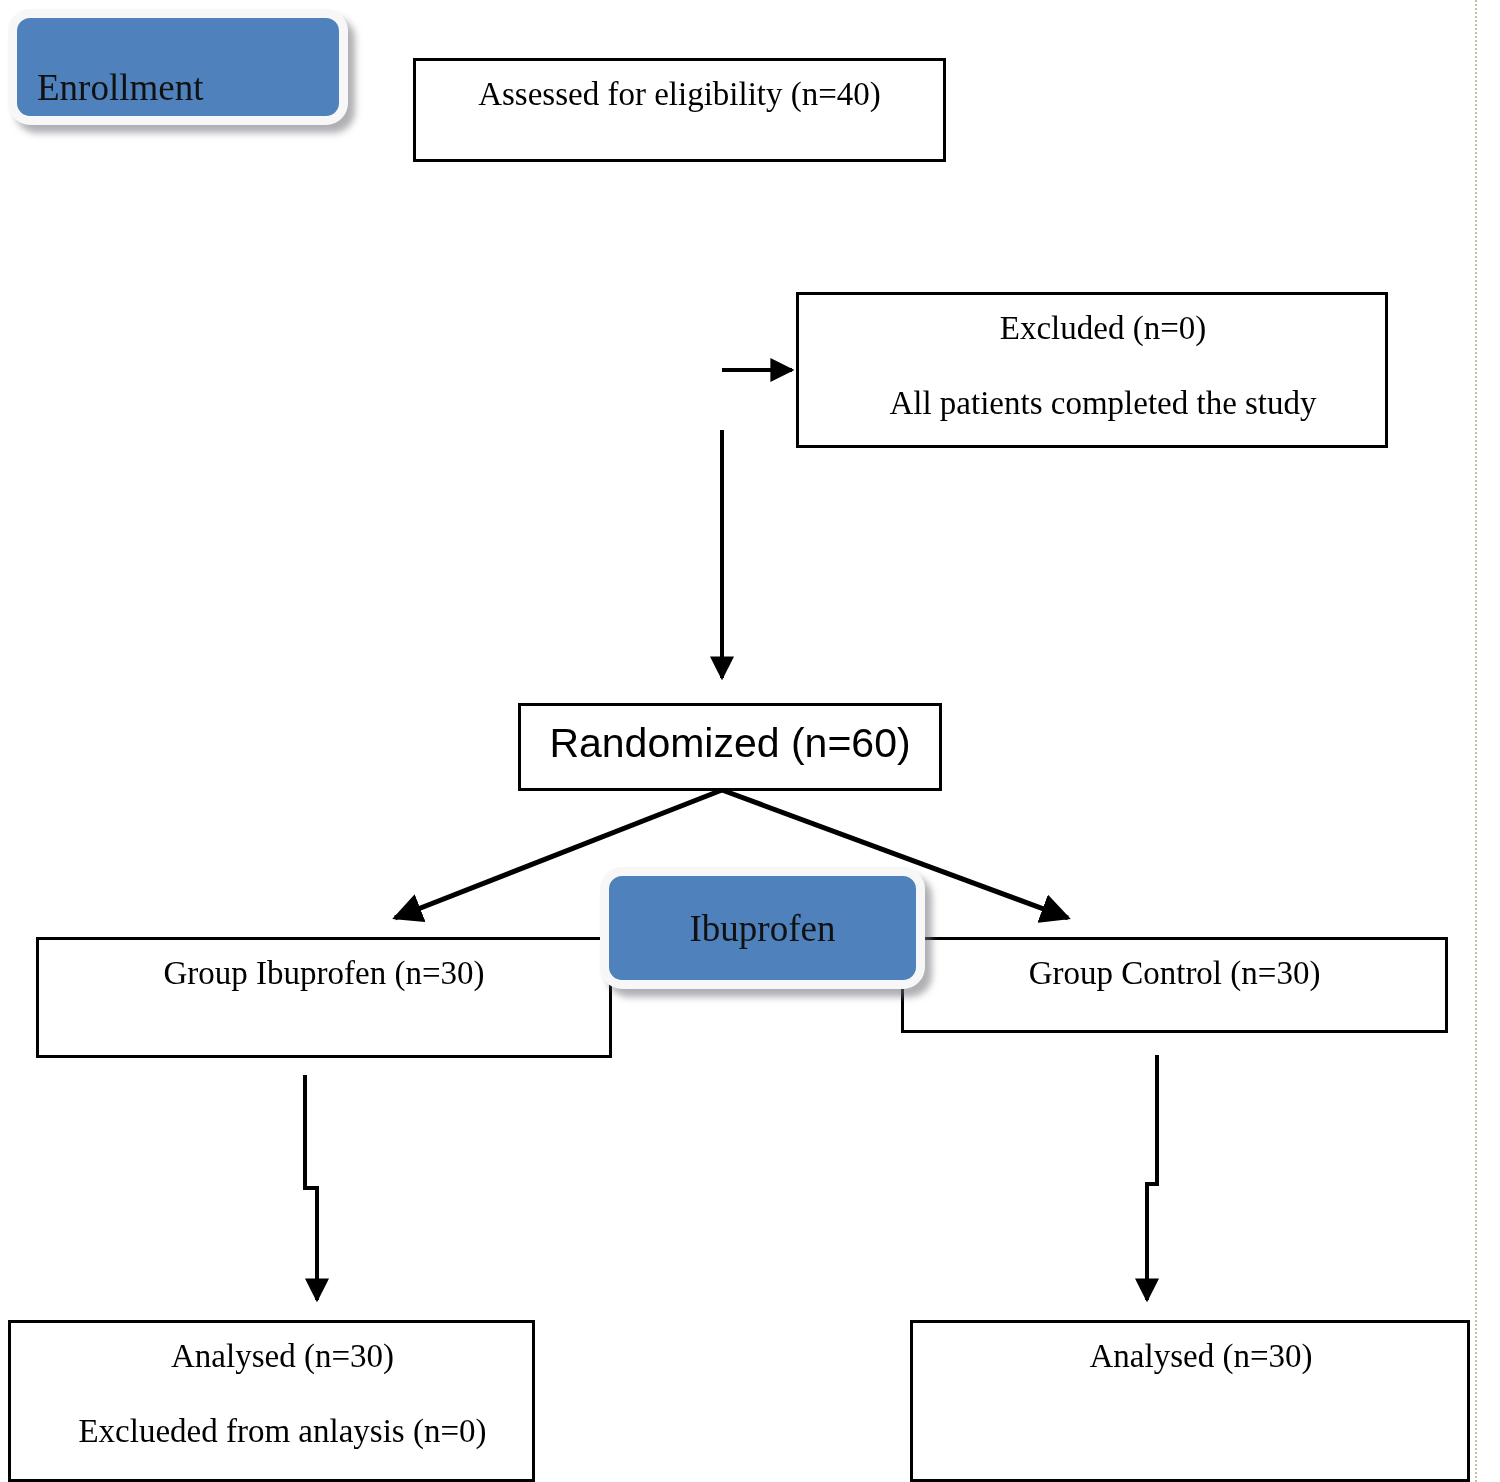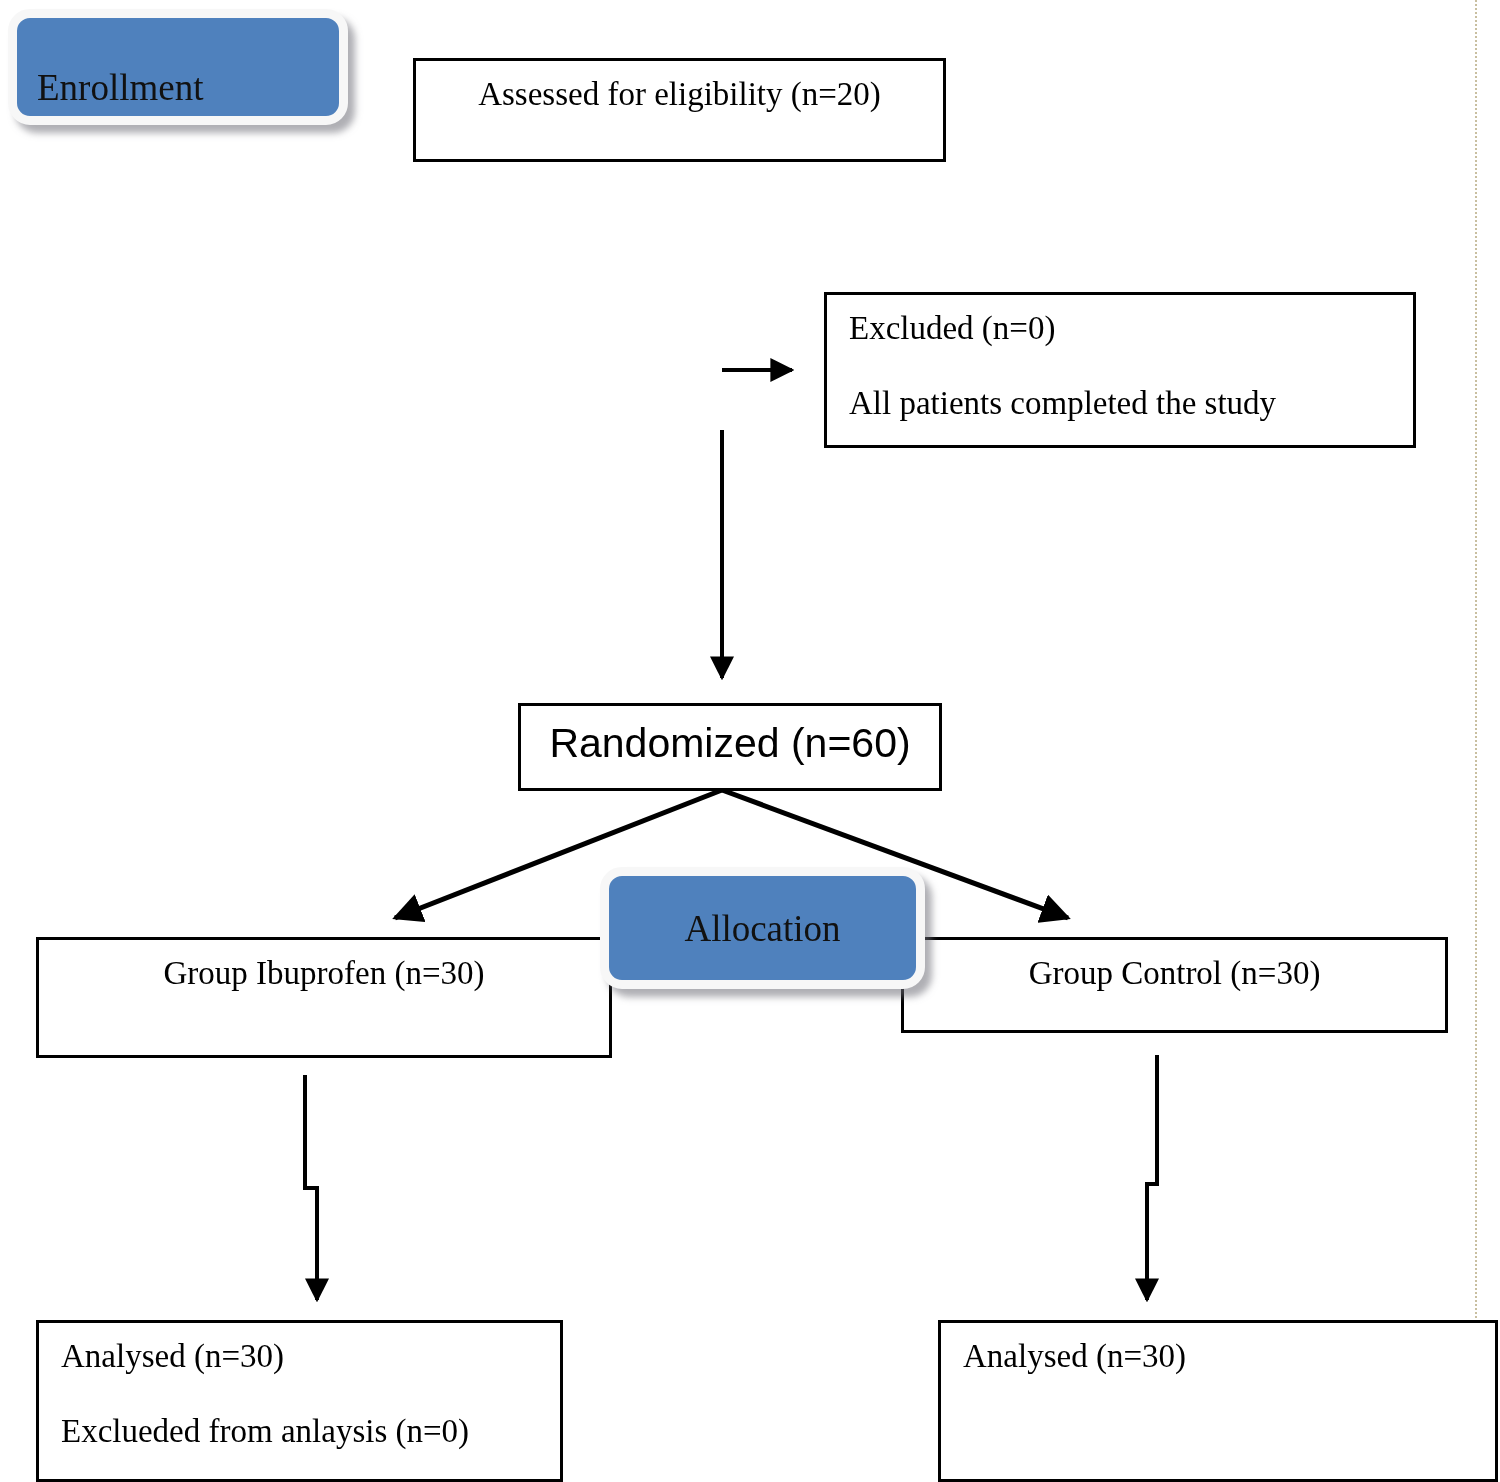--- a/index.html
+++ b/index.html
@@ -28,21 +28,21 @@
   }
   .node .line {
     display: block;
     white-space: nowrap;
     font-size: 33px;
     line-height: 1.05;
     color: #000000;
   }
 
   
-  .pad-left  { padding: 16px 0 0 22px; text-align: left; margin-left: 28px; }
+  .pad-left  { padding: 16px 0 0 22px; text-align: center; }
   .pad-ctr   { padding: 16px 0 0 0;    text-align: center; }
   .gap-lines .line + .line { margin-top: 40px; }
 
   
   .sans .line {
     font-family: "Liberation Sans", "DejaVu Sans", sans-serif;
     font-size: 41px;
   }
 
   
@@ -105,21 +105,21 @@
     <line x1="722" y1="790" x2="395" y2="918" stroke="#000000" stroke-width="5" marker-end="url(#ah)"></line>
 
     <line x1="722" y1="790" x2="1068" y2="918" stroke="#000000" stroke-width="5" marker-end="url(#ah)"></line>
 
     <polyline points="305,1075 305,1188 317,1188 317,1300" fill="none" stroke="#000000" stroke-width="4" marker-end="url(#ah)"></polyline>
 
     <polyline points="1157,1055 1157,1184 1147,1184 1147,1300" fill="none" stroke="#000000" stroke-width="4" marker-end="url(#ah)"></polyline>
   </svg>
 
   <div class="node pad-ctr" style="left:413px; top:58px; width:533px; height:104px;">
-    <span class="line">Assessed for eligibility (n=20)</span>
+    <span class="line">Assessed for eligibility (n=40)</span>
   </div>
 
   <div class="node pad-left gap-lines" style="left:796px; top:292px; width:592px; height:156px;">
     <span class="line">Excluded (n=0)</span>
     <span class="line">All patients completed the study</span>
   </div>
 
   <div class="node pad-ctr sans" style="left:518px; top:703px; width:424px; height:88px;">
     <span class="line">Randomized (n=60)</span>
   </div>
@@ -139,19 +139,19 @@
 
   <div class="node pad-left gap-lines" style="left:910px; top:1320px; width:560px; height:162px;">
     <span class="line">Analysed (n=30)</span>
   </div>
 
   <div class="badge left" style="left:8px; top:9px; width:340px; height:116px;">
     <span>Enrollment</span>
   </div>
 
   <div class="badge ctr" style="left:600px; top:867px; width:325px; height:122px;">
-    <span>Allocation</span>
+    <span>Ibuprofen</span>
   </div>
 
 
   <div class="page-rule"></div>
 
 </div>
 
 </body></html>

